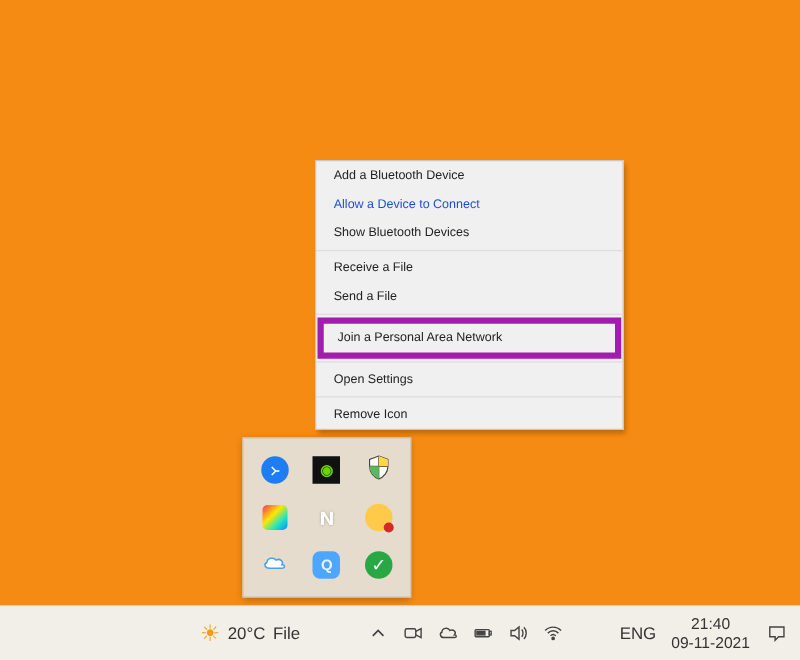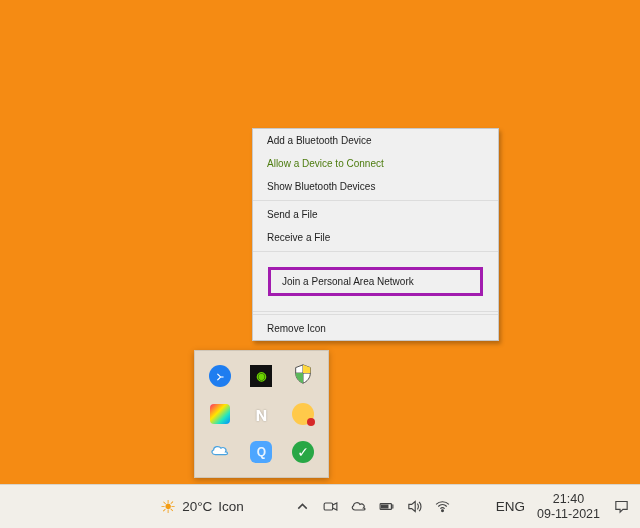--- a/index.html
+++ b/index.html
@@ -16,26 +16,26 @@
     border: 1px solid #c8c8c8;
     box-shadow: 2px 3px 4px rgba(0,0,0,0.25);
     font-size: 10px;
     color: #222;
   }
   .cm-item {
     padding: 6px 14px;
     white-space: nowrap;
     cursor: default;
   }
-  .cm-item.disabled { color: #4d7c0f; }
+  .cm-item.disabled { color: #1d4ed8; }
   .cm-item.bold { font-weight: 400; }
   .cm-sep { height: 1px; background: #dcdcdc; margin: 2px 0; }
   .cm-highlight {
-    border: 3px solid #a21caf;
-    margin: 15px;
+    border: 5px solid #a21caf;
+    margin: 1px;
     padding: 6px 11px;
   }
 
   
   .tray-overflow {
     position: absolute;
     left: 194px;
     top: 350px;
     width: 135px;
     background: #e6dccd;
@@ -97,25 +97,26 @@
   .notif { margin: 0 8px 0 4px; }
 </style>
 </head>
 <body>
 
 <div class="context-menu">
   <div class="cm-item">Add a Bluetooth Device</div>
   <div class="cm-item disabled">Allow a Device to Connect</div>
   <div class="cm-item bold">Show Bluetooth Devices</div>
   <div class="cm-sep"></div>
+  <div class="cm-item">Receive a File</div>
   <div class="cm-item">Send a File</div>
-  <div class="cm-item">Receive a File</div>
   <div class="cm-sep"></div>
   <div class="cm-item cm-highlight">Join a Personal Area Network</div>
   <div class="cm-sep"></div>
+  <div class="cm-item">Open Settings</div>
   <div class="cm-sep"></div>
   <div class="cm-item">Remove Icon</div>
 </div>
 
 <div class="tray-overflow">
   <div class="tray-icon">
       <div class="bt-ic">᚛</div>
     </div>
   <div class="tray-icon">
       <div class="nv-ic">◉</div>
@@ -148,21 +149,21 @@
     </div>
   <div class="tray-icon">
       <div class="check-ic">✓</div>
     </div>
 </div>
 
 <div class="taskbar">
   <div class="weather">
     <span class="weather-ic">☀</span>
     <span>20°C</span>
-    <span>Icon</span>
+    <span>File</span>
   </div>
   <div class="tb-spacer"></div>
   <div class="tb-ic">
     <svg viewBox="0 0 24 24" fill="none" stroke-width="2">
         <path d="M6 15 L12 9 L18 15"></path>
       </svg>
   </div>
   <div class="tb-ic">
     <svg viewBox="0 0 24 24" fill="none" stroke-width="1.6">
         <rect x="3" y="7" width="12" height="10" rx="2"></rect>

